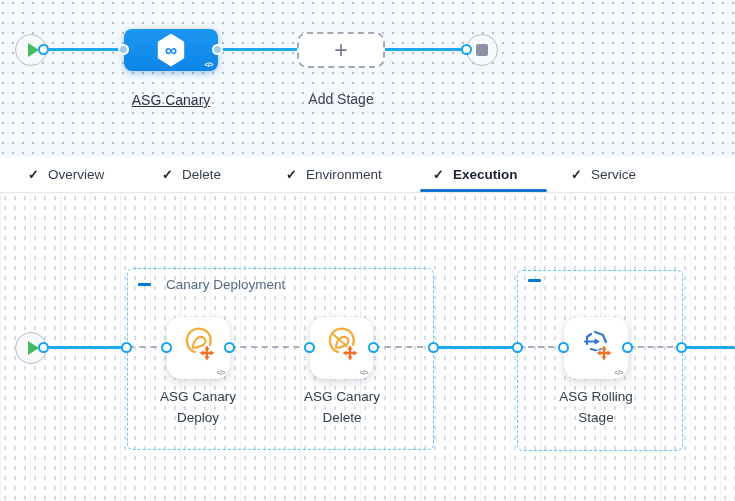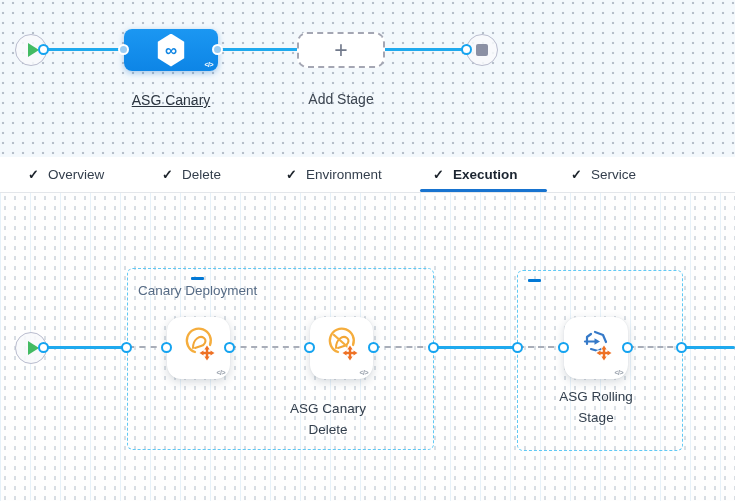--- a/index.html
+++ b/index.html
@@ -78,22 +78,22 @@
     background-color:#fefefe;
     background-image:
       linear-gradient(90deg,rgba(130,190,230,.18) 0,rgba(130,190,230,.18) 1px,transparent 1px),
       radial-gradient(1.1px 2.8px at 5px 5px,#d7dde3 97%,transparent 100%);
     background-size:30px 100%,10px 10px;
   }
   .group{
     position:absolute;border:1.5px dashed #5fc9f5;border-radius:6px;z-index:2;background:transparent;
   }
   .group-title{
-    position:absolute;left:10px;top:8px;display:flex;align-items:center;gap:3px;
-    font-size:13.5px;color:#566b85;white-space:nowrap;flex-direction:column;
+    position:absolute;left:10px;top:8px;display:flex;align-items:center;gap:15px;
+    font-size:13.5px;color:#566b85;white-space:nowrap;
   }
   .collapse-dash{width:13px;height:2.5px;background:#0278d5;border-radius:1px;cursor:pointer;}
   .step{
     position:absolute;width:63px;height:62px;border-radius:14px;background:#fff;
     box-shadow:0 3px 8px rgba(35,55,75,.18),0 0 1px rgba(35,55,75,.15);
     display:flex;align-items:flex-start;justify-content:center;z-index:3;cursor:pointer;
   }
   .step svg{margin-top:7px;}
   .step-label{
     position:absolute;width:110px;text-align:center;font-size:13.5px;line-height:21px;
@@ -259,17 +259,18 @@
     <div class="port" style="left:161px;top:149px;"></div>
     <div class="port" style="left:224px;top:149px;"></div>
     <div class="port" style="left:304px;top:149px;"></div>
     <div class="port" style="left:368px;top:149px;"></div>
     <div class="port" style="left:428px;top:149px;"></div>
     <div class="port" style="left:512px;top:149px;"></div>
     <div class="port" style="left:558px;top:149px;"></div>
     <div class="port" style="left:622px;top:149px;"></div>
     <div class="port" style="left:676px;top:149px;"></div>
 
-    <div class="step-label" style="left:273px;top:193px;margin-top:12px;">ASG Canary Delete</div>
+    <div class="step-label" style="left:143px;top:193px;">ASG Canary Deploy</div>
+    <div class="step-label" style="left:287px;top:193px;">ASG Canary Delete</div>
     <div class="step-label" style="left:541px;top:193px;">ASG Rolling Stage</div>
   </div>
 
 </div>
 
 </body></html>

